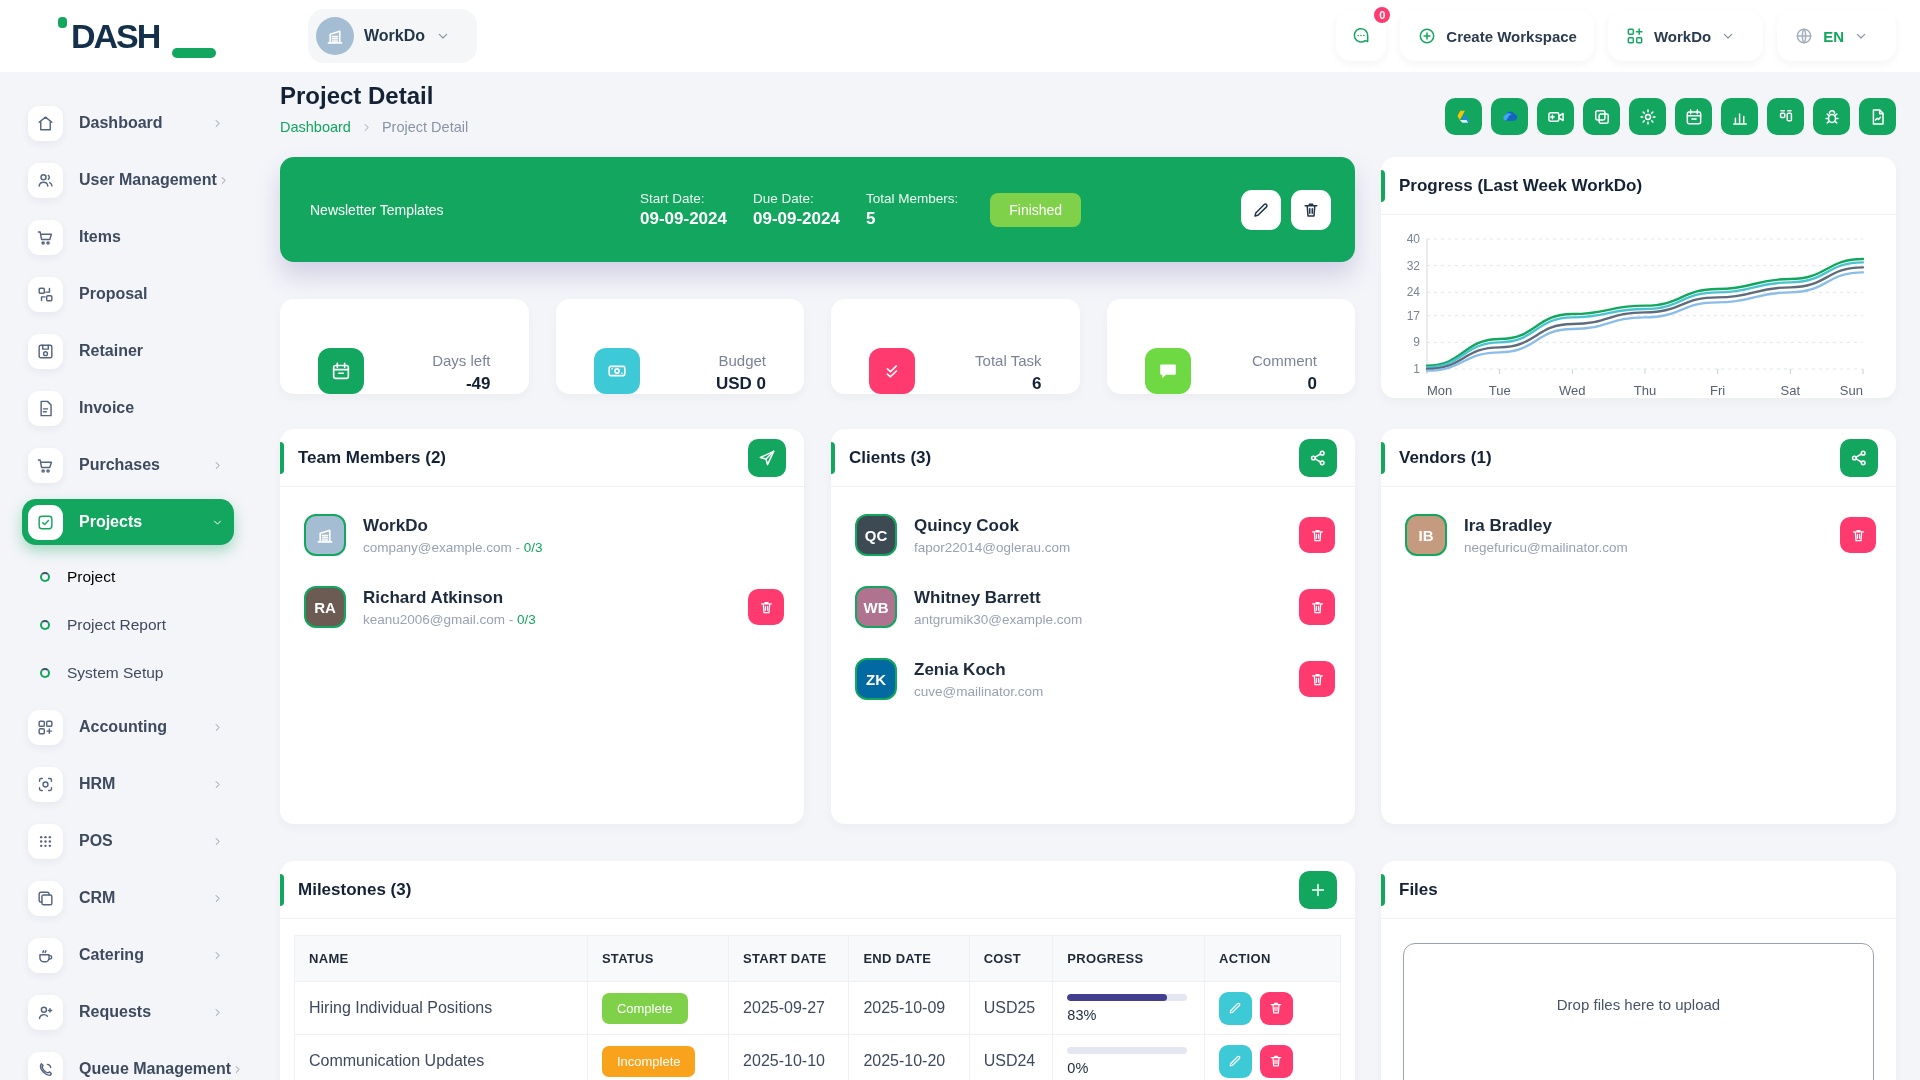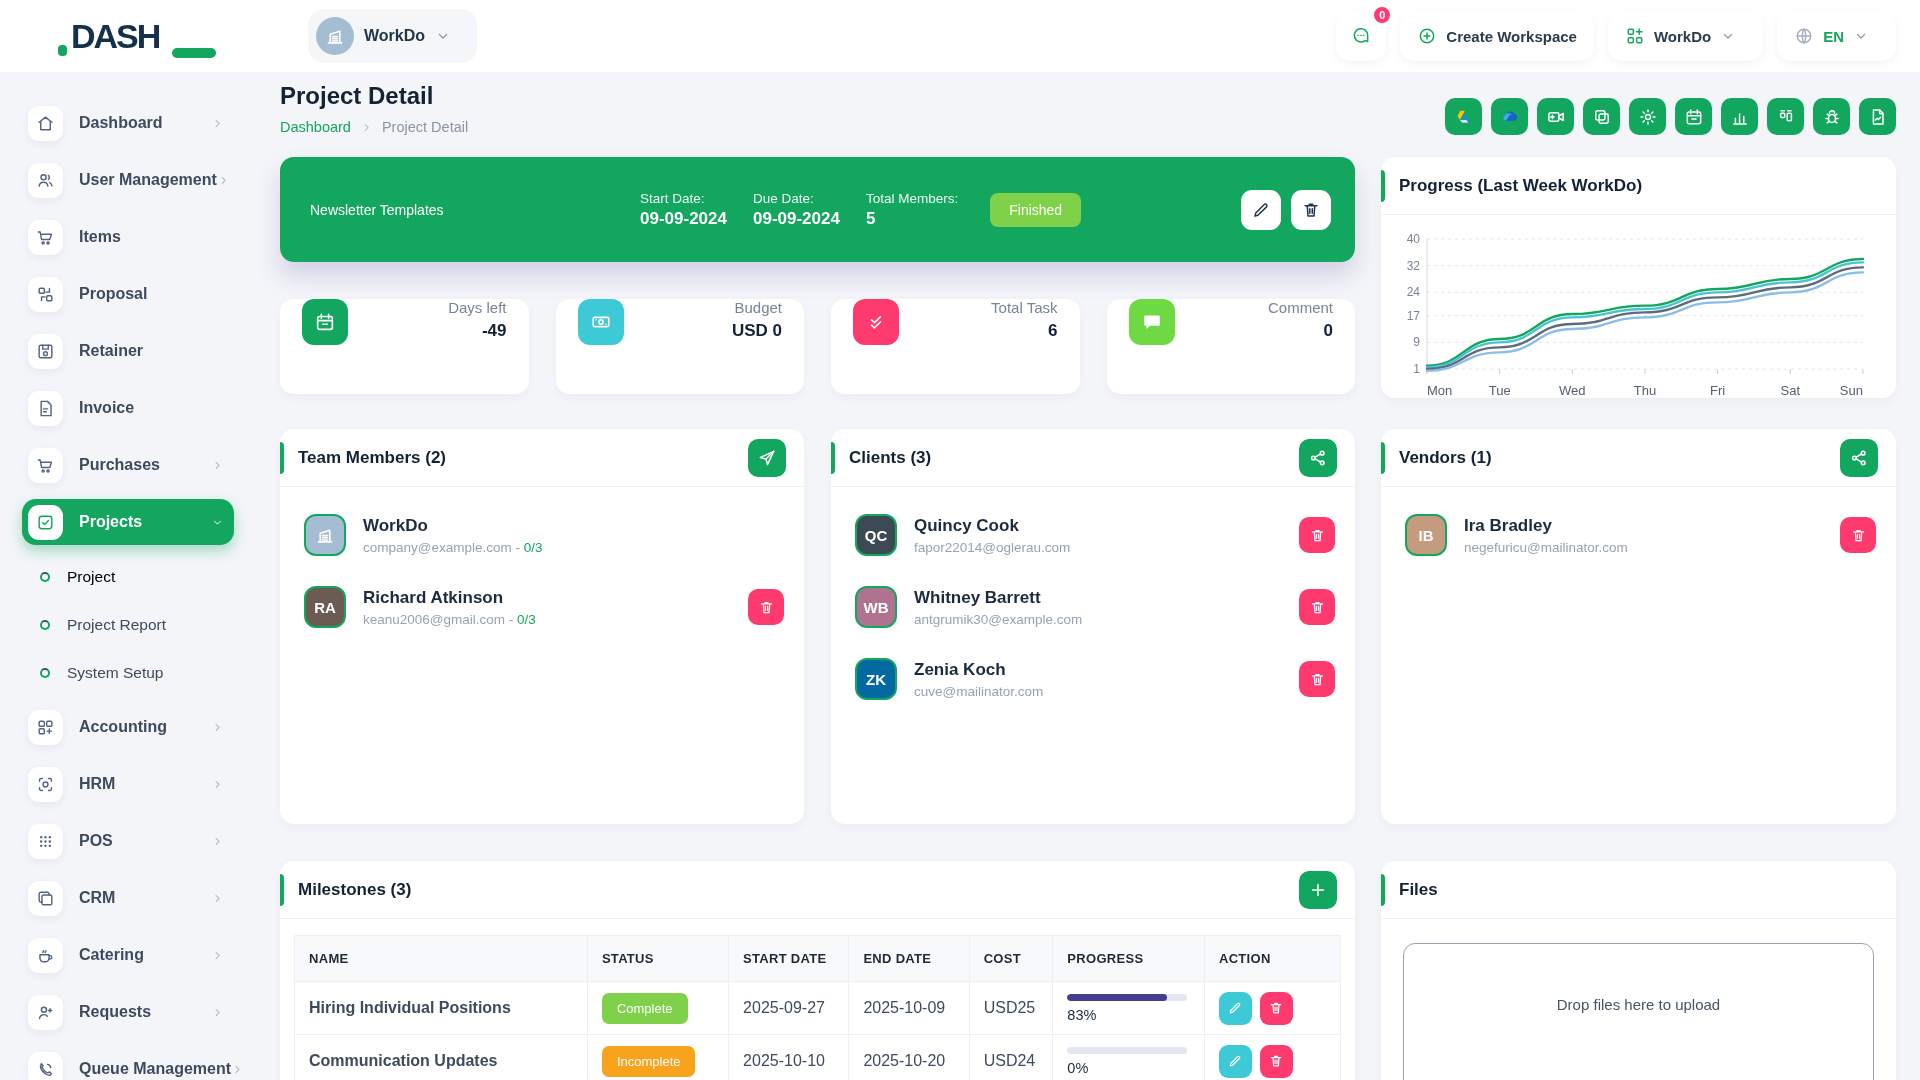--- a/index.html
+++ b/index.html
@@ -1,21 +1,21 @@
 <!DOCTYPE html>
 <html><head>
 <meta charset="utf-8">
 <style>
   *{box-sizing:border-box;margin:0;padding:0}
   html,body{background:#e9eaee;font-family:"Liberation Sans","DejaVu Sans",sans-serif}
   .canvas{position:relative;width:1920px;height:1080px;overflow:hidden;background:#f4f5f9;color:#132235}
 
   
   .topbar{position:absolute;top:0;left:0;right:0;height:72px;background:#fff;display:flex;align-items:center;padding:0 24px 0 58px;z-index:5}
-  .logo{display:flex;align-items:flex-end;position:relative;width:150px}
+  .logo{display:flex;align-items:flex-start;position:relative;width:150px}
   .logo-dot{width:9px;height:11px;border-radius:4px;background:#12a65e;margin-right:4px}
   .logo-text{font-size:34px;font-weight:bold;letter-spacing:-2px;color:#14304a}
   .logo-bar{position:absolute;right:-8px;top:31px;width:44px;height:10px;border-radius:6px;background:#12a65e}
   .ws-pill{margin-left:100px;display:flex;align-items:center;gap:10px;background:#f4f6f8;border-radius:16px;padding:8px 16px 8px 8px;cursor:pointer}
   .ws-avatar{width:38px;height:38px;border-radius:50%;background:#a5bdd2;display:flex;align-items:center;justify-content:center;color:#fff}
   .ws-name{font-size:16px;font-weight:bold;color:#22364a}
   .tb-right{margin-left:auto;display:flex;align-items:center;gap:14px}
   .tb-btn{position:relative;background:#fff;border:none;border-radius:15px;height:50px;display:flex;align-items:center;gap:9px;padding:0 17px;box-shadow:0 3px 8px rgba(35,40,60,.05);cursor:pointer;font-family:inherit}
   .tb-btn.square{width:50px;justify-content:center;padding:0}
   .tb-badge{position:absolute;top:-6px;right:-6px;min-width:20px;height:20px;border-radius:50%;background:#ff3a6e;color:#fff;font-size:11px;font-weight:bold;display:flex;align-items:center;justify-content:center;border:2px solid #fff}
@@ -59,21 +59,21 @@
   .banner-title{font-size:14px;font-weight:normal;width:330px}
   .b-group{margin-right:26px}
   .b-label{font-size:13.5px;opacity:.92}
   .b-value{font-size:17px;font-weight:bold;margin-top:3px}
   .b-status{background:#7ed149;border-radius:8px;padding:9px 19px;font-size:14px;margin:0 0 0 6px}
   .b-actions{margin-left:auto;display:flex;gap:10px}
   .b-btn{width:40px;height:40px;border:none;border-radius:11px;background:#fff;color:#22364a;display:flex;align-items:center;justify-content:center;cursor:pointer}
 
   
   .stats{display:flex;gap:27px;margin-bottom:35px}
-  .stat-card{flex:1;height:95px;background:#fff;border-radius:14px;box-shadow:0 4px 10px rgba(35,40,60,.04);display:flex;align-items:flex-start;padding:0 22px}
+  .stat-card{flex:1;height:95px;background:#fff;border-radius:14px;box-shadow:0 4px 10px rgba(35,40,60,.04);display:flex;align-items:flex-end;padding:0 38px}
   .stat-icon{width:46px;height:46px;border-radius:12px;color:#fff;display:flex;align-items:center;justify-content:center;flex:none}
   .stat-text{margin-left:auto;text-align:right}
   .stat-label{font-size:15px;color:#7a8496}
   .stat-value{font-size:17px;font-weight:bold;color:#132235;margin-top:5px}
 
   
   .card{background:#fff;border-radius:14px;box-shadow:0 4px 10px rgba(35,40,60,.04);position:relative;overflow:hidden}
   .card-head{display:flex;align-items:center;height:58px;padding:0 18px;border-bottom:1px solid #eef0f4;position:relative}
   .card-head:before{content:"";position:absolute;left:0;top:13px;width:4px;height:32px;background:#12a65e;border-radius:0 4px 4px 0}
   .card-title{font-size:17px;font-weight:bold;color:#132235}
@@ -88,21 +88,21 @@
   .p-mail{font-size:13.5px;color:#98a2b3;margin-top:4px}
   .p-mail .suffix{color:#12a65e}
   .p-del{margin-left:auto;width:36px;height:36px;border:none;border-radius:10px;background:#ff3a6e;color:#fff;display:flex;align-items:center;justify-content:center;cursor:pointer}
   .plist{padding-top:12px}
 
   
   .milestones{height:320px}
   .ms-table{margin:16px 14px 0 14px;border:1px solid #eef0f4;border-radius:4px;width:calc(100% - 28px);border-collapse:collapse;table-layout:fixed}
   .ms-table th{background:#f8f9fb;font-size:13px;color:#1f2937;text-align:left;padding:15px 14px;border:1px solid #eef0f4;letter-spacing:.3px}
   .ms-table td{border:1px solid #eef0f4;padding:8px 14px;font-size:16px;color:#3e4a5e;vertical-align:middle}
-  .ms-name{font-weight:bold;color:#1c2b3d;font-size:17px}
+  .ms-name{font-weight:normal;color:#1c2b3d;font-size:17px}
   .ms-badge{display:inline-block;border-radius:7px;color:#fff;font-size:13px;padding:8px 15px}
   .bar-track{width:120px;height:7px;border-radius:4px;background:#e4e7f2;overflow:hidden}
   .bar-fill{height:100%;border-radius:4px;background:#443e90}
   .bar-label{font-size:14.5px;color:#1c2b3d;margin-top:6px}
   .ms-act{display:flex;gap:8px}
   .act-btn{width:33px;height:33px;border:none;border-radius:9px;color:#fff;display:flex;align-items:center;justify-content:center;cursor:pointer}
   .act-edit{background:#3ec9d6}
   .act-del{background:#ff3a6e}
 
   

